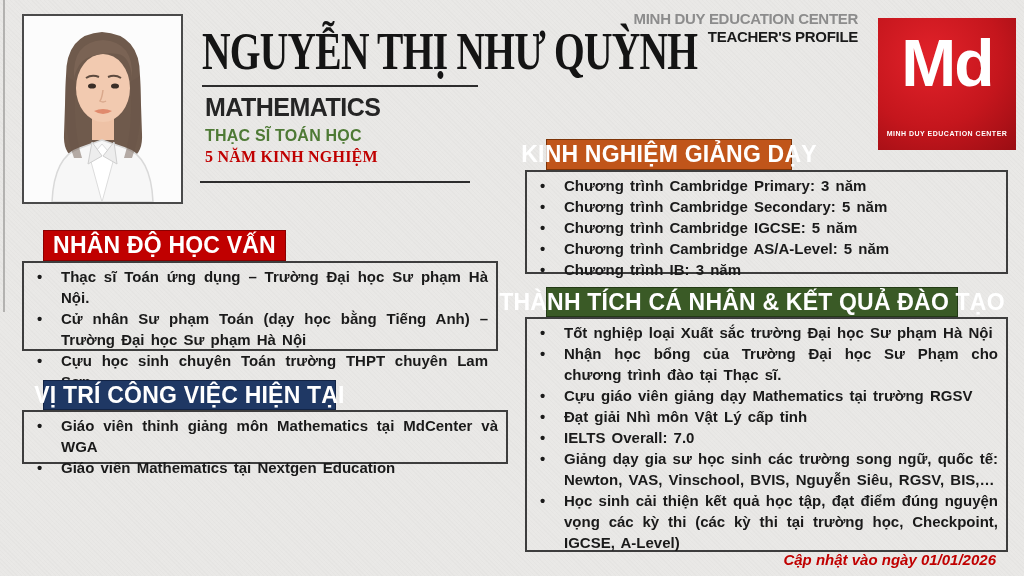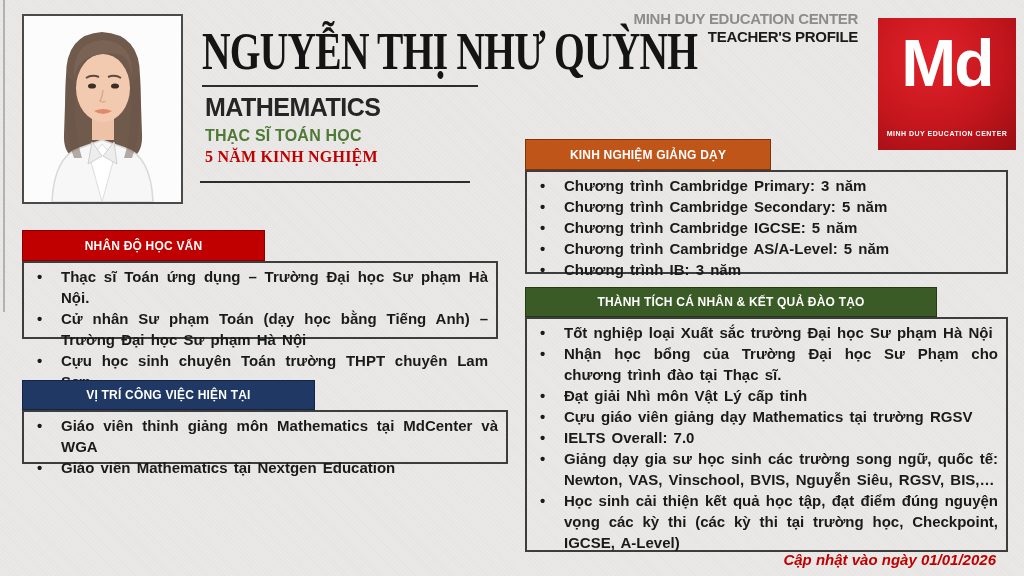--- a/index.html
+++ b/index.html
@@ -65,41 +65,41 @@
     position:absolute;left:0;right:0;top:6px;text-align:center;
     color:#fff;font-size:66px;font-weight:bold;line-height:1.2;
     font-family:"Liberation Sans",sans-serif;letter-spacing:-2px;
   }
   .logo .caption{
     position:absolute;left:0;right:0;bottom:13px;text-align:center;
     color:#fff;font-size:7px;font-weight:bold;letter-spacing:0.5px;white-space:nowrap;
   }
   
   .sec-header{
-    position:absolute;color:#fff;font-weight:bold;font-size:12px;
+    position:absolute;color:#fff;font-weight:bold;font-size:23px;
     display:flex;align-items:center;justify-content:center;
-    box-sizing:border-box;letter-spacing:0.2px;white-space:nowrap;
+    box-sizing:border-box;letter-spacing:0.2px;white-space:nowrap;margin-left:21px;
   }
   .sec-box{
     position:absolute;border:2px solid #3d3d3d;box-sizing:border-box;
     background:transparent;
   }
   .sec-box ul{
     list-style:none;margin:0;padding:3px 8px 0 0;
   }
   .sec-box li{
     position:relative;padding-left:37px;
     font-size:15px;font-weight:bold;color:#1a1a1a;
     line-height:21px;text-align:justify;word-spacing:2px;
   }
   .sec-box li::before{
     content:"\2022";position:absolute;left:13px;top:0;
   }
   .hdr-edu{left:22px;top:230px;width:243px;height:31px;background:#c00000;border:1px solid #8a0000;}
-  .box-edu{left:22px;top:261px;width:476px;height:78px;}
+  .box-edu{left:22px;top:261px;width:476px;height:90px;}
   .hdr-pos{left:22px;top:380px;width:293px;height:30px;background:#1f3864;border:1px solid #122344;}
   .box-pos{left:22px;top:410px;width:486px;height:54px;}
   .hdr-exp{left:525px;top:139px;width:246px;height:31px;background:#c0551a;border:1px solid #7c3408;}
   .box-exp{left:525px;top:170px;width:483px;height:104px;}
   .hdr-ach{left:525px;top:287px;width:412px;height:30px;background:#3a5a26;border:1px solid #233a16;}
   .box-ach{left:525px;top:317px;width:483px;height:235px;}
   
   .update-note{
     position:absolute;right:28px;top:551px;
     font-size:15px;font-style:italic;font-weight:bold;color:#c00000;
@@ -187,22 +187,22 @@
         <li>Chương trình Cambridge AS/A-Level: 5 năm</li>
         <li>Chương trình IB: 3 năm</li>
       </ul>
   </div>
 
   <div class="sec-header hdr-ach">THÀNH TÍCH CÁ NHÂN &amp; KẾT QUẢ ĐÀO TẠO</div>
   <div class="sec-box box-ach">
     <ul>
         <li>Tốt nghiệp loại Xuất sắc trường Đại học Sư phạm Hà Nội</li>
         <li>Nhận học bổng của Trường Đại học Sư Phạm cho chương trình đào tại Thạc sĩ.</li>
+        <li>Cựu giáo viên giảng dạy Mathematics tại trường RGSV</li>
         <li>Đạt giải Nhì môn Vật Lý cấp tỉnh</li>
-        <li>Cựu giáo viên giảng dạy Mathematics tại trường RGSV</li>
         <li>IELTS Overall: 7.0</li>
         <li>Giảng dạy gia sư học sinh các trường song ngữ, quốc tế: Newton, VAS, Vinschool,  BVIS, Nguyễn Siêu, RGSV, BIS,…</li>
         <li>Học sinh cải thiện kết quả học tập, đạt điểm đúng nguyện vọng các kỳ thi (các kỳ thi tại trường học, Checkpoint, IGCSE, A-Level)</li>
       </ul>
   </div>
 
   <div class="update-note">Cập nhật vào ngày 01/01/2026</div>
 
 </div>
 

